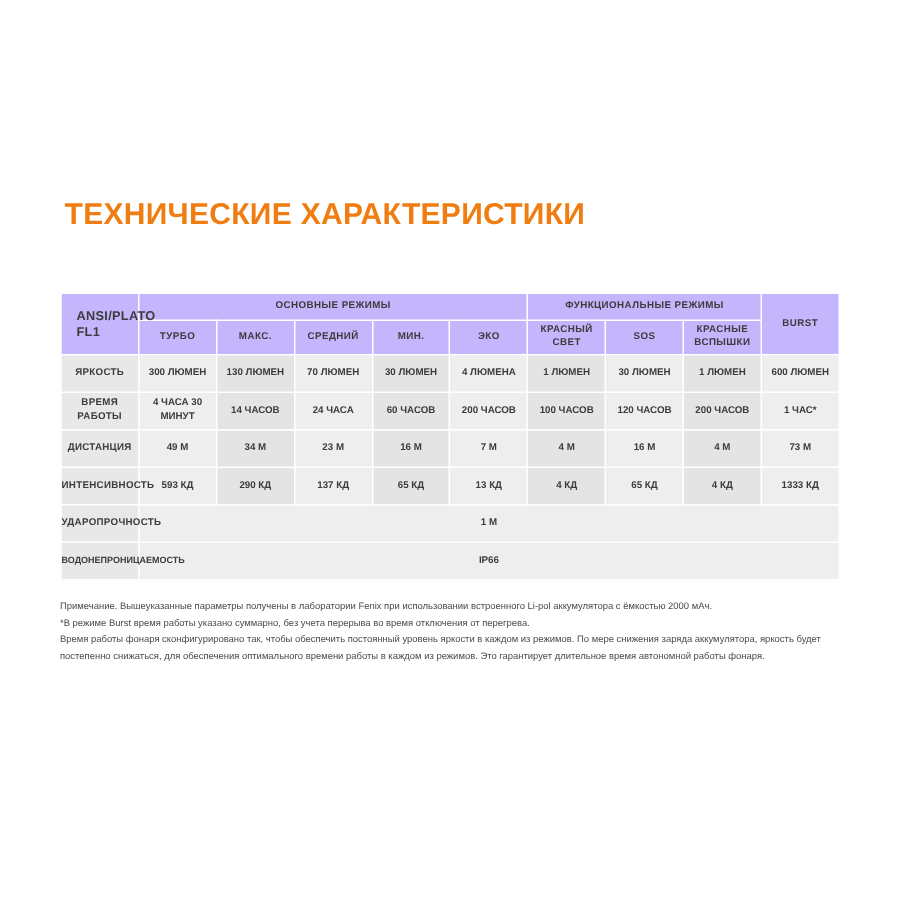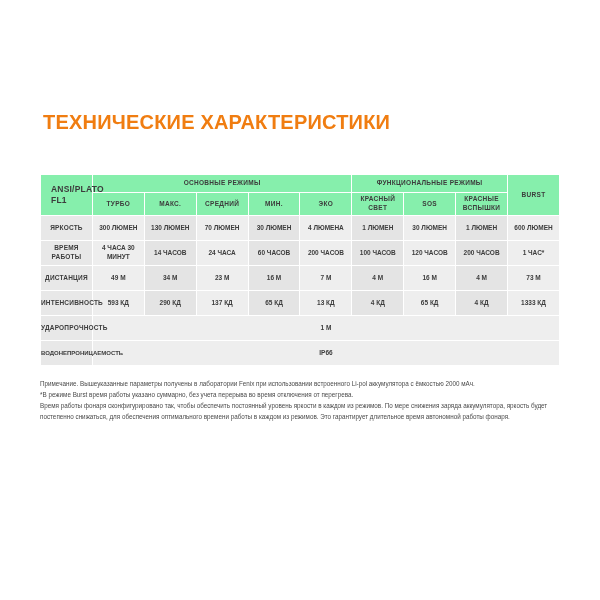--- a/index.html
+++ b/index.html
@@ -13,20 +13,21 @@
     font-family: "Liberation Sans", sans-serif;
     color: #3c3c3c;
     overflow: hidden;
   }
   .page {
     position: relative;
     width: 600px;
     height: 532px;
     box-sizing: border-box;
     padding: 0 40px;
+    margin-top: 21px;
   }
   .title {
     font-size: 20px;
     font-weight: bold;
     letter-spacing: 0.2px;
     color: #f07d11;
     margin: 0;
     padding-top: 112px;
     padding-left: 3px;
     line-height: 1;
@@ -41,21 +42,21 @@
     border: 1px solid #ffffff;
     padding: 0;
     text-align: center;
     vertical-align: middle;
     font-size: 6.5px;
     font-weight: bold;
     color: #3c3c3c;
     line-height: 1.35;
   }
   .hdr-orange {
-    background: #86efac;
+    background: #c4b5fd;
     color: #ffffff;
     font-size: 7px;
     font-weight: bold;
     letter-spacing: 0.3px;
     height: 17px;
   }
   .hdr-orange.left-label {
     font-size: 8.5px;
     letter-spacing: 0.2px;
     text-align: left;

